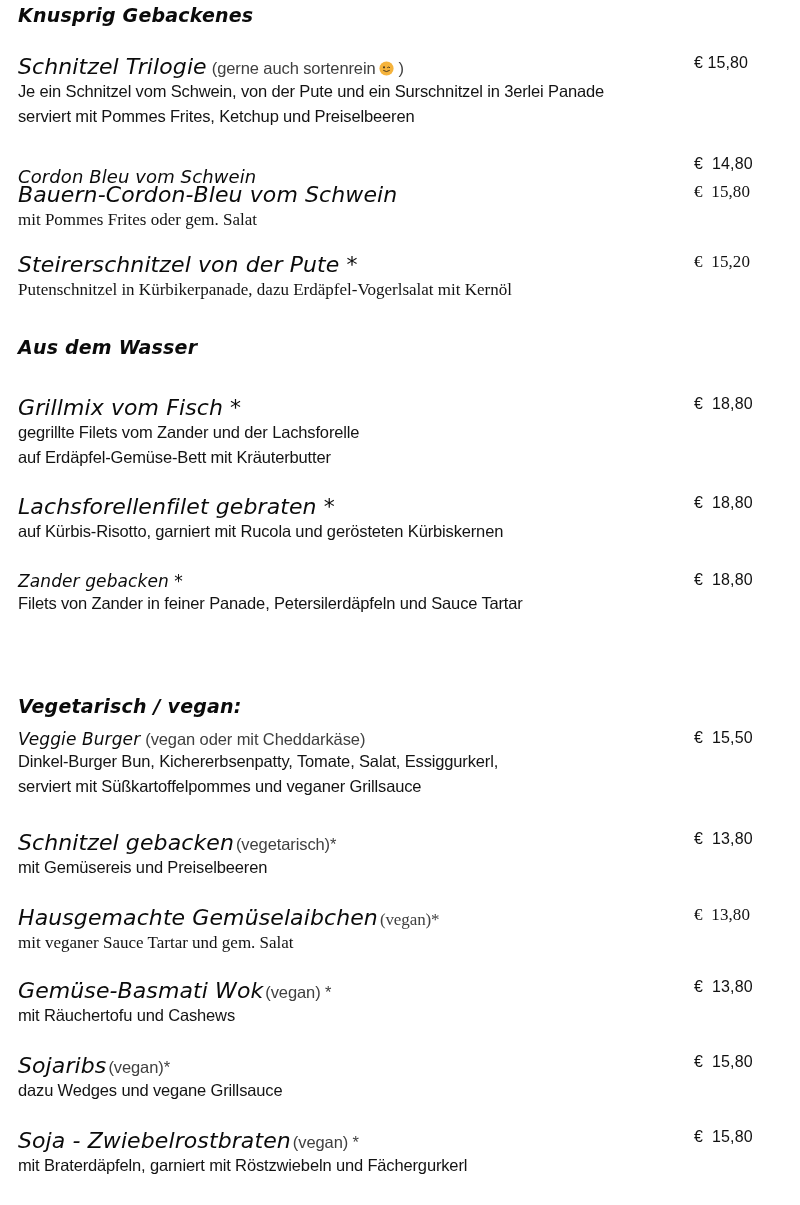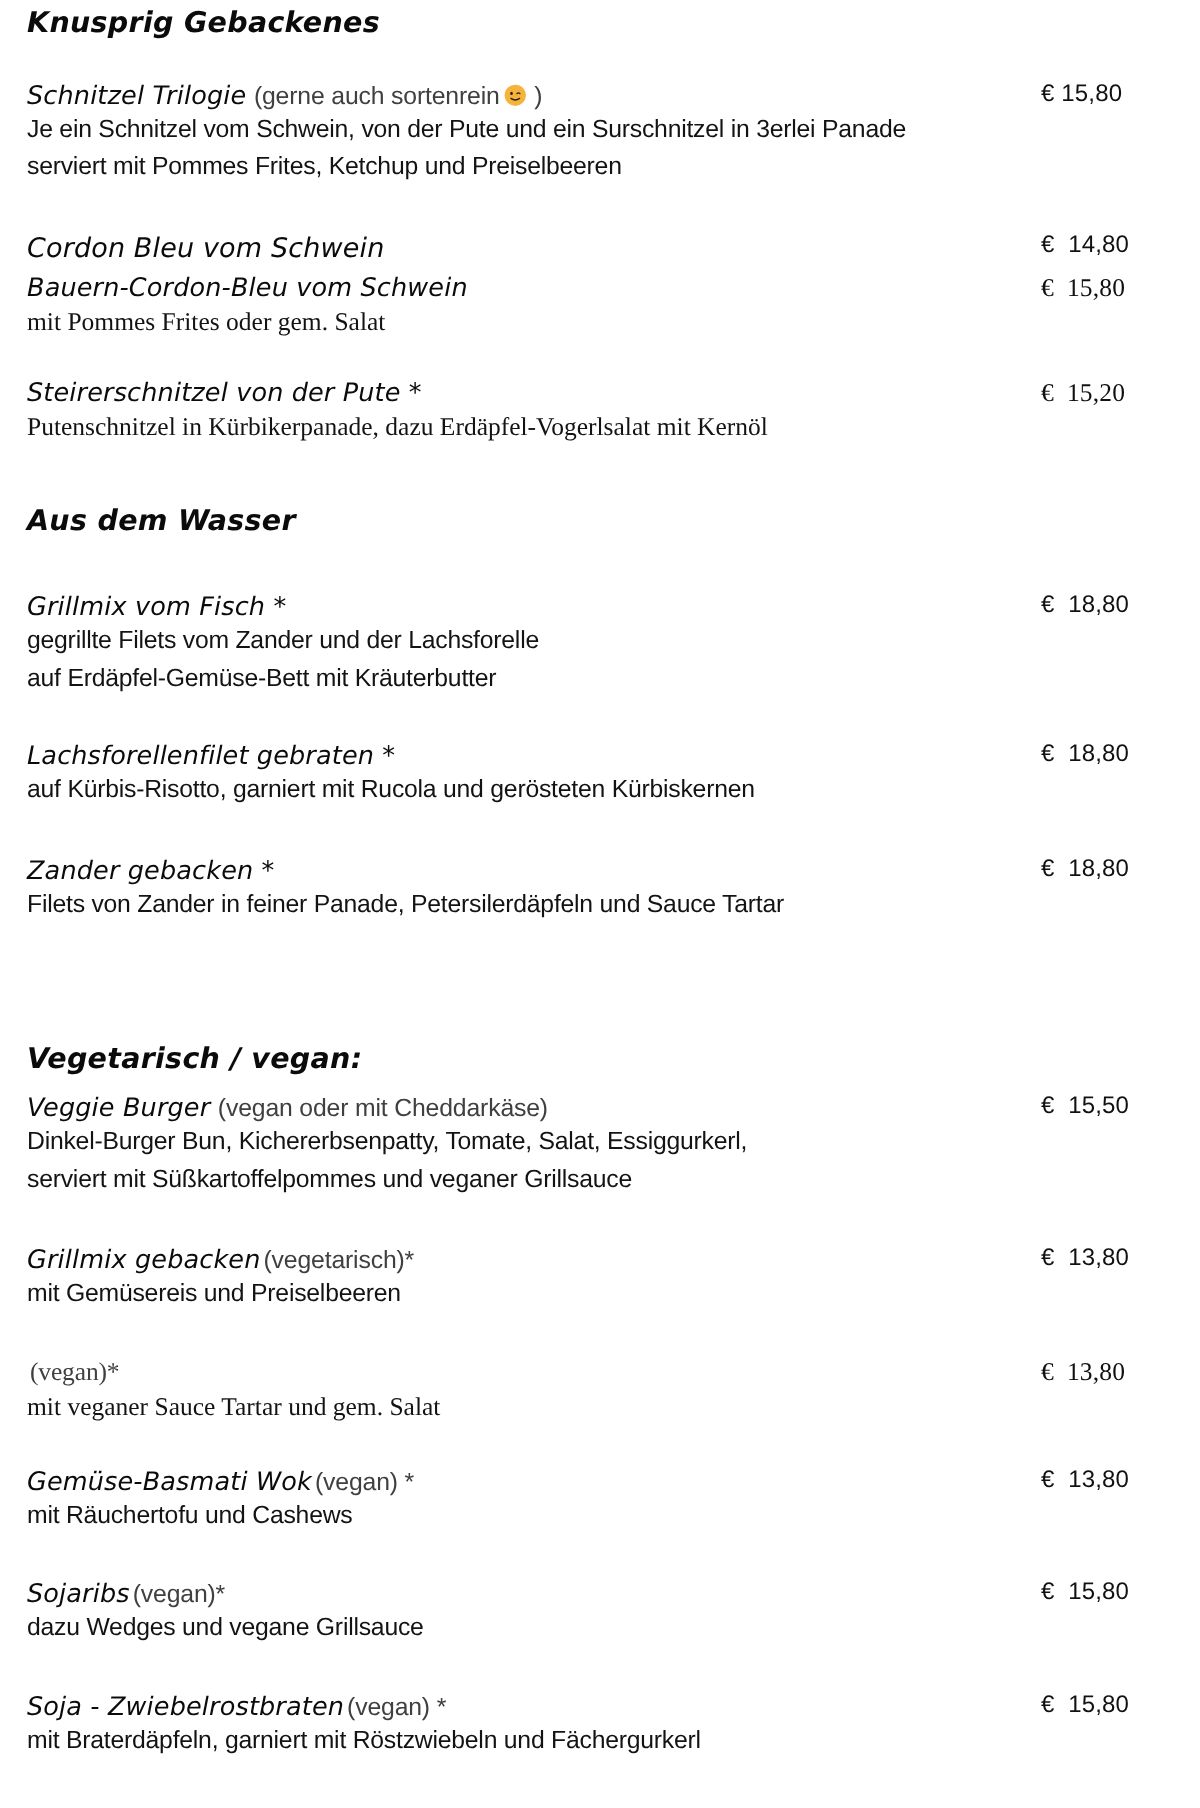--- a/index.html
+++ b/index.html
@@ -42,30 +42,31 @@
     padding: 0 0 0 18px;
   }
   .dish-head {
     display: flex;
     align-items: baseline;
     white-space: nowrap;
   }
   .dish-name {
     font-family: "DejaVu Sans", sans-serif;
     font-style: italic;
-    font-size: 17px;
+    font-size: 22px;
     font-weight: 500;
     color: #0b0b0b;
     letter-spacing: 0.1px;
   }
   .dish-name.big {
     font-size: 17px;
   }
   .dish-name.small {
     font-size: 18px;
+    margin-top: 11px;
   }
   .dish-suffix {
     font-family: "Liberation Sans", sans-serif;
     font-style: normal;
     font-size: 16.5px;
     color: #404040;
     padding-left: 5px;
     letter-spacing: -0.1px;
   }
   .dish-suffix.tight {
@@ -181,28 +182,29 @@
       <div class="dish-head">
         <span class="dish-name big">Veggie Burger</span>
         <span class="dish-suffix">(vegan oder mit Cheddarkäse)</span>
       </div>
       <div class="price">€  15,50</div>
       <div class="desc">Dinkel-Burger Bun, Kichererbsenpatty, Tomate, Salat, Essiggurkerl,</div>
       <div class="desc">serviert mit Süßkartoffelpommes und veganer Grillsauce</div>
     </div>
     <div class="dish" style="position: absolute; top: 830px; width: 800px;">
       <div class="dish-head">
-        <span class="dish-name">Grillmix gebacken</span>
+        <span class="dish-name">Schnitzel gebacken</span>
         <span class="dish-suffix tight">(vegetarisch)*</span>
       </div>
       <div class="price">€  13,80</div>
       <div class="desc">mit Gemüsereis und Preiselbeeren</div>
     </div>
     <div class="dish" style="position: absolute; top: 905px; width: 800px;">
       <div class="dish-head">
+        <span class="dish-name">Hausgemachte Gemüselaibchen</span>
         <span class="dish-suffix tight serif">(vegan)*</span>
       </div>
       <div class="price serif">€  13,80</div>
       <div class="desc serif">mit veganer Sauce Tartar und gem. Salat</div>
     </div>
     <div class="dish" style="position: absolute; top: 978px; width: 800px;">
       <div class="dish-head">
         <span class="dish-name">Gemüse-Basmati Wok</span>
         <span class="dish-suffix tight">(vegan) *</span>
       </div>

